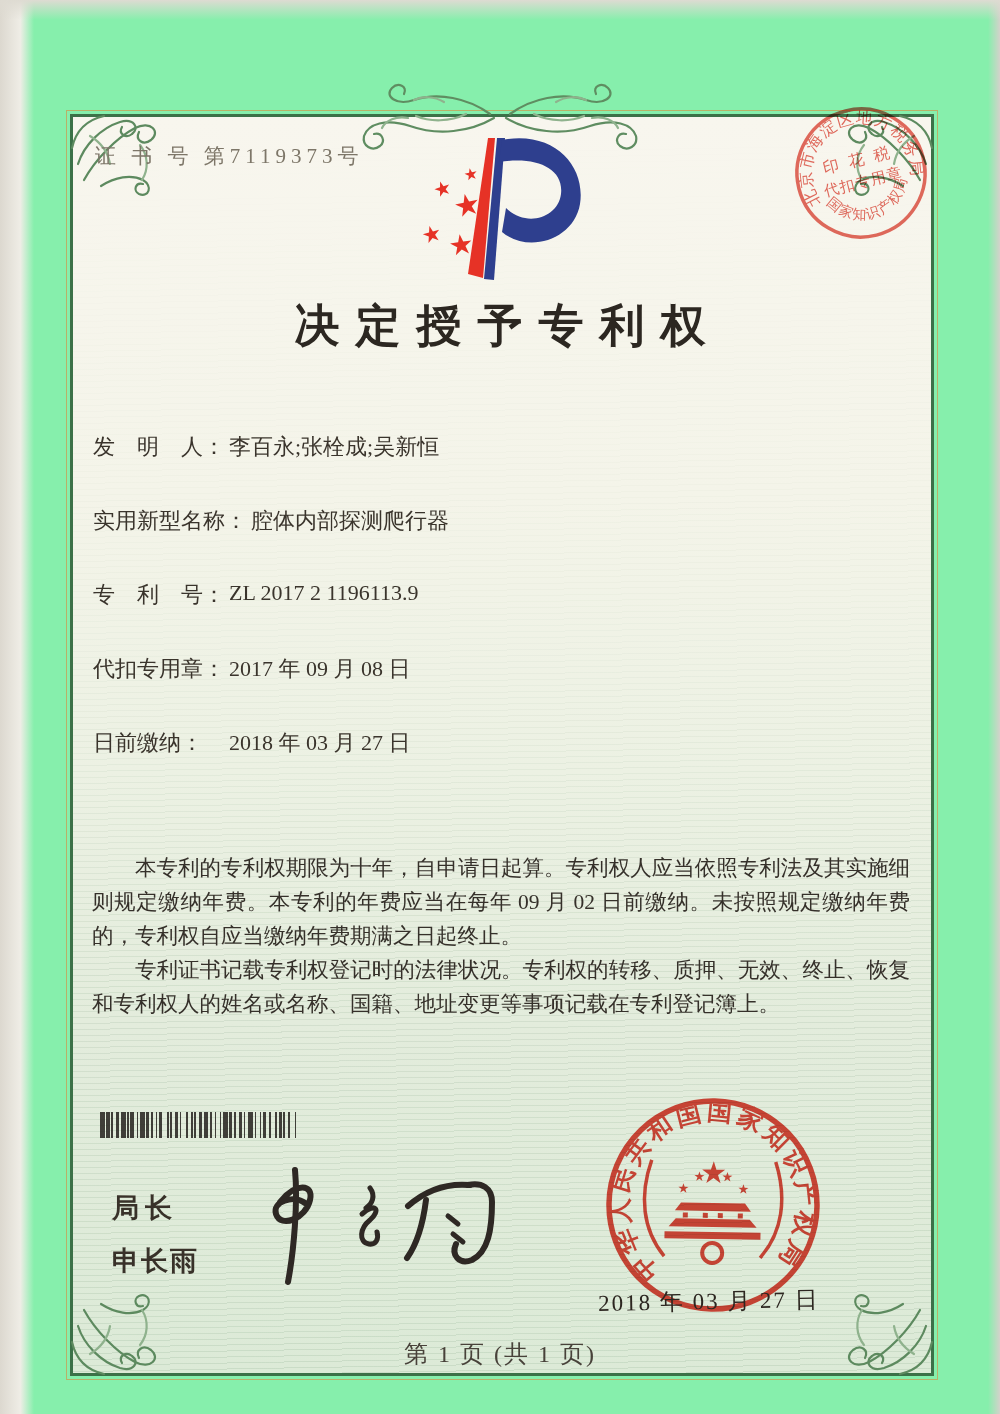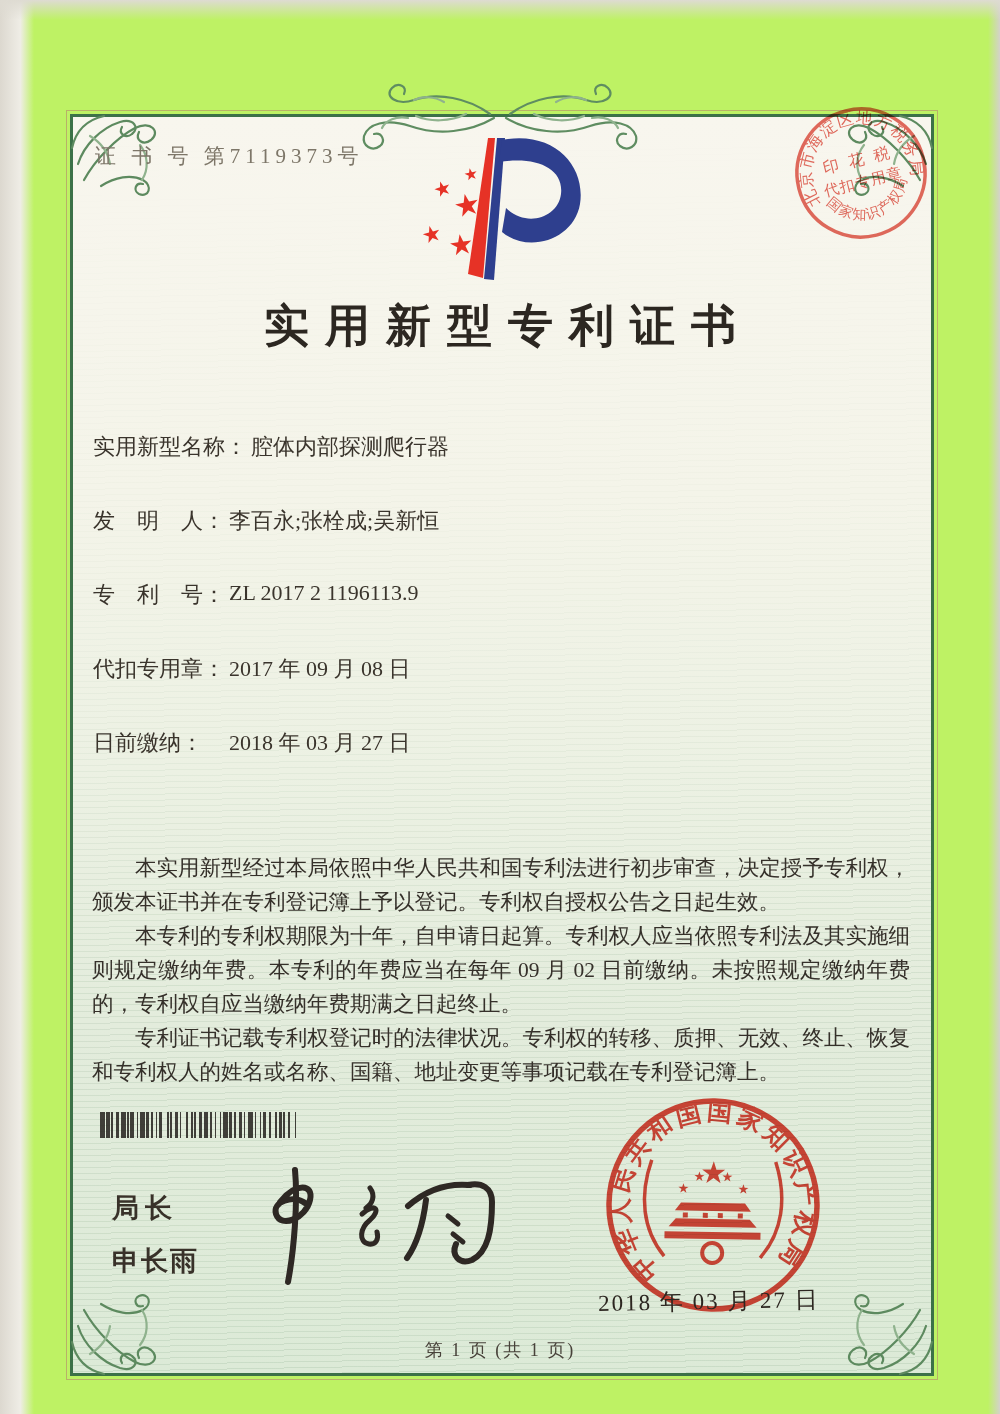--- a/index.html
+++ b/index.html
@@ -1,18 +1,18 @@
 <!DOCTYPE html>
 <html><head>
 <meta charset="utf-8">
 <style>
   html,body{margin:0;padding:0;background:#e9e7e0;}
   .page{
     position:relative;width:1000px;height:1414px;margin:0 auto;
-    background:#bef264;overflow:hidden;
+    background:#86efac;overflow:hidden;
     font-family:"Liberation Serif","DejaVu Serif",serif;
     color:#3a342c;
   }
   .scan-left{position:absolute;left:0;top:0;bottom:0;width:34px;
     background:linear-gradient(90deg,#dcd8cf 0,#efede6 60%,rgba(246,244,238,0) 100%);}
   .scan-right{position:absolute;right:0;top:0;bottom:0;width:12px;
     background:linear-gradient(270deg,#d4d2cb 0,rgba(246,244,238,0) 100%);}
   .scan-top{position:absolute;left:0;top:0;right:0;height:20px;
     background:linear-gradient(180deg,#dedbd2 0,rgba(246,244,238,0) 100%);}
 
@@ -56,21 +56,21 @@
 
   .seal-main{position:absolute;left:588px;top:1080px;width:250px;height:250px;
     mix-blend-mode:multiply;opacity:.93;}
   .seal-date{position:absolute;left:598px;top:1286px;font-size:23px;color:#2c2620;
     letter-spacing:2px;transform:rotate(-1deg);}
 
   .stamp-tax{position:absolute;left:776px;top:88px;width:170px;height:170px;
     mix-blend-mode:multiply;opacity:.88;}
 
   .footer{position:absolute;left:0;top:1338px;width:100%;text-align:center;
-    font-size:18px;color:#48423a;letter-spacing:2px;}
+    font-size:24px;color:#48423a;letter-spacing:2px;}
 
   .ornaments{position:absolute;inset:0;pointer-events:none;}
 </style>
 </head>
 <body>
 
 <div class="page">
 
   <div class="scan-left"></div>
   <div class="scan-right"></div>
@@ -133,47 +133,46 @@
       </text>
       <path id="taxBottom" d="M -41.7,19.4 A46,46 0 0 0 41.7,19.4" fill="none"></path>
       <text font-size="14" letter-spacing="1">
         <textPath href="#taxBottom" startOffset="2">国家知识产权局</textPath>
       </text>
       <text x="0" y="-8" text-anchor="middle" font-size="16" letter-spacing="3">印 花 税</text>
       <text x="0" y="14" text-anchor="middle" font-size="15" letter-spacing="1">代扣专用章</text>
     </g>
   </svg>
 
-  <div class="title">实用新型专利证书</div>
+  <div class="title">决定授予专利权</div>
 
   <div class="fields">
+    <div class="field-row">
+      <span class="field-label">发　明　人：</span>
+      <span class="field-value">李百永;张栓成;吴新恒</span>
+    </div>
     <div class="field-row">
       <span class="field-label">实用新型名称：</span>
       <span class="field-value">腔体内部探测爬行器</span>
     </div>
     <div class="field-row">
-      <span class="field-label">发　明　人：</span>
-      <span class="field-value">李百永;张栓成;吴新恒</span>
-    </div>
-    <div class="field-row">
       <span class="field-label">专　利　号：</span>
       <span class="field-value">ZL 2017 2 1196113.9</span>
     </div>
     <div class="field-row">
       <span class="field-label">代扣专用章：</span>
       <span class="field-value">2017 年 09 月 08 日</span>
     </div>
     <div class="field-row">
       <span class="field-label">日前缴纳：</span>
       <span class="field-value">2018 年 03 月 27 日</span>
     </div>
   </div>
 
   <div class="paras">
-    <p>本实用新型经过本局依照中华人民共和国专利法进行初步审查，决定授予专利权，颁发本证书并在专利登记簿上予以登记。专利权自授权公告之日起生效。</p>
     <p>本专利的专利权期限为十年，自申请日起算。专利权人应当依照专利法及其实施细则规定缴纳年费。本专利的年费应当在每年 09 月 02 日前缴纳。未按照规定缴纳年费的，专利权自应当缴纳年费期满之日起终止。</p>
     <p>专利证书记载专利权登记时的法律状况。专利权的转移、质押、无效、终止、恢复和专利权人的姓名或名称、国籍、地址变更等事项记载在专利登记簿上。</p>
   </div>
 
   <div class="barcode" id="barcode">
       <i style="width: 4.8px; background: rgb(36, 33, 29);"></i>
       <i style="width: 1.6px; background: transparent;"></i>
       <i style="width: 3.2px; background: rgb(36, 33, 29);"></i>
       <i style="width: 1.6px; background: transparent;"></i>
       <i style="width: 1.6px; background: rgb(36, 33, 29);"></i>

